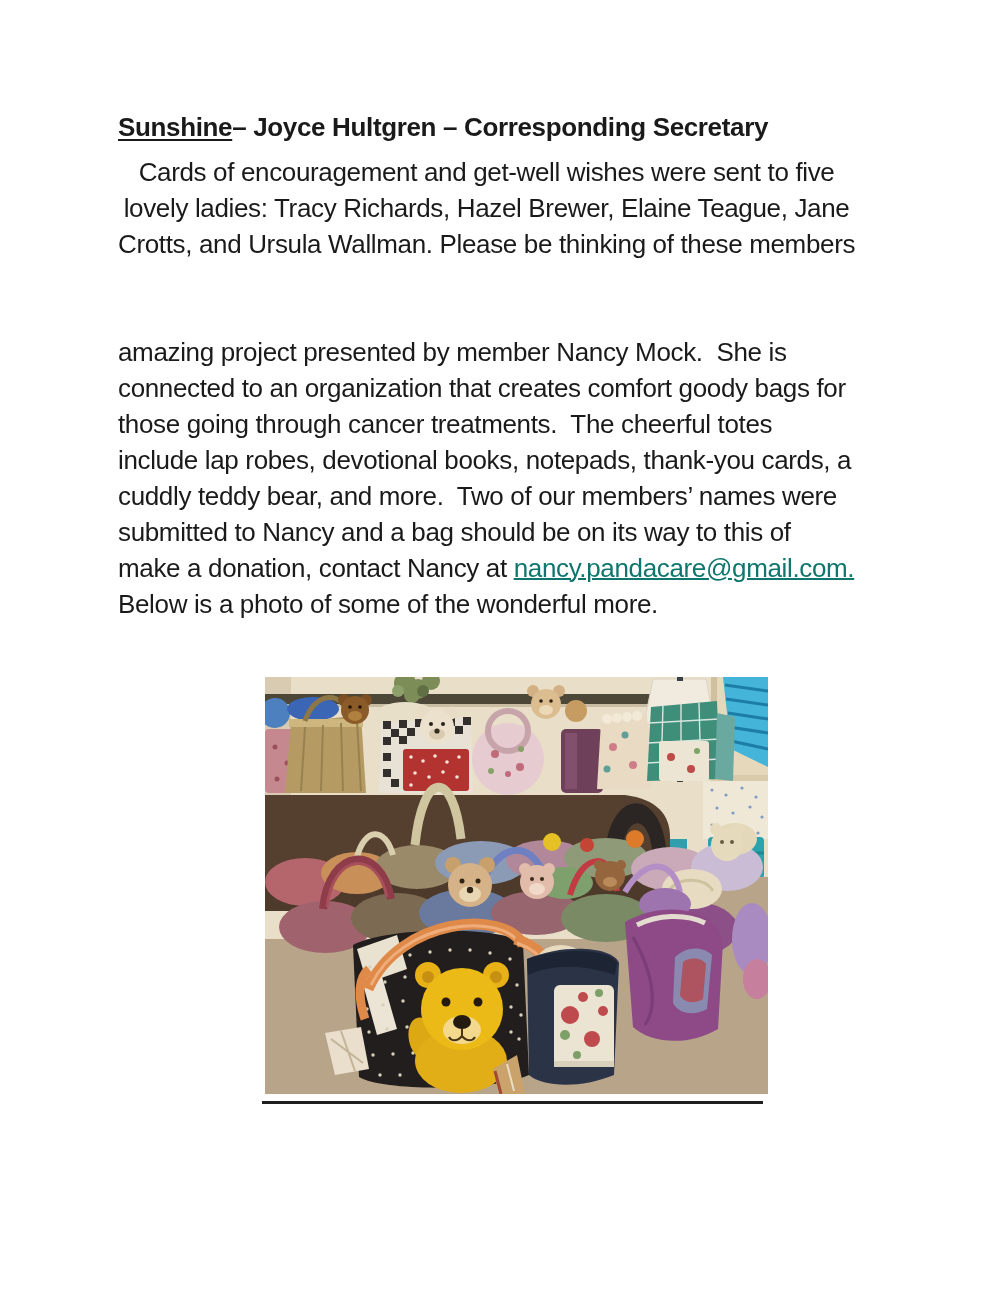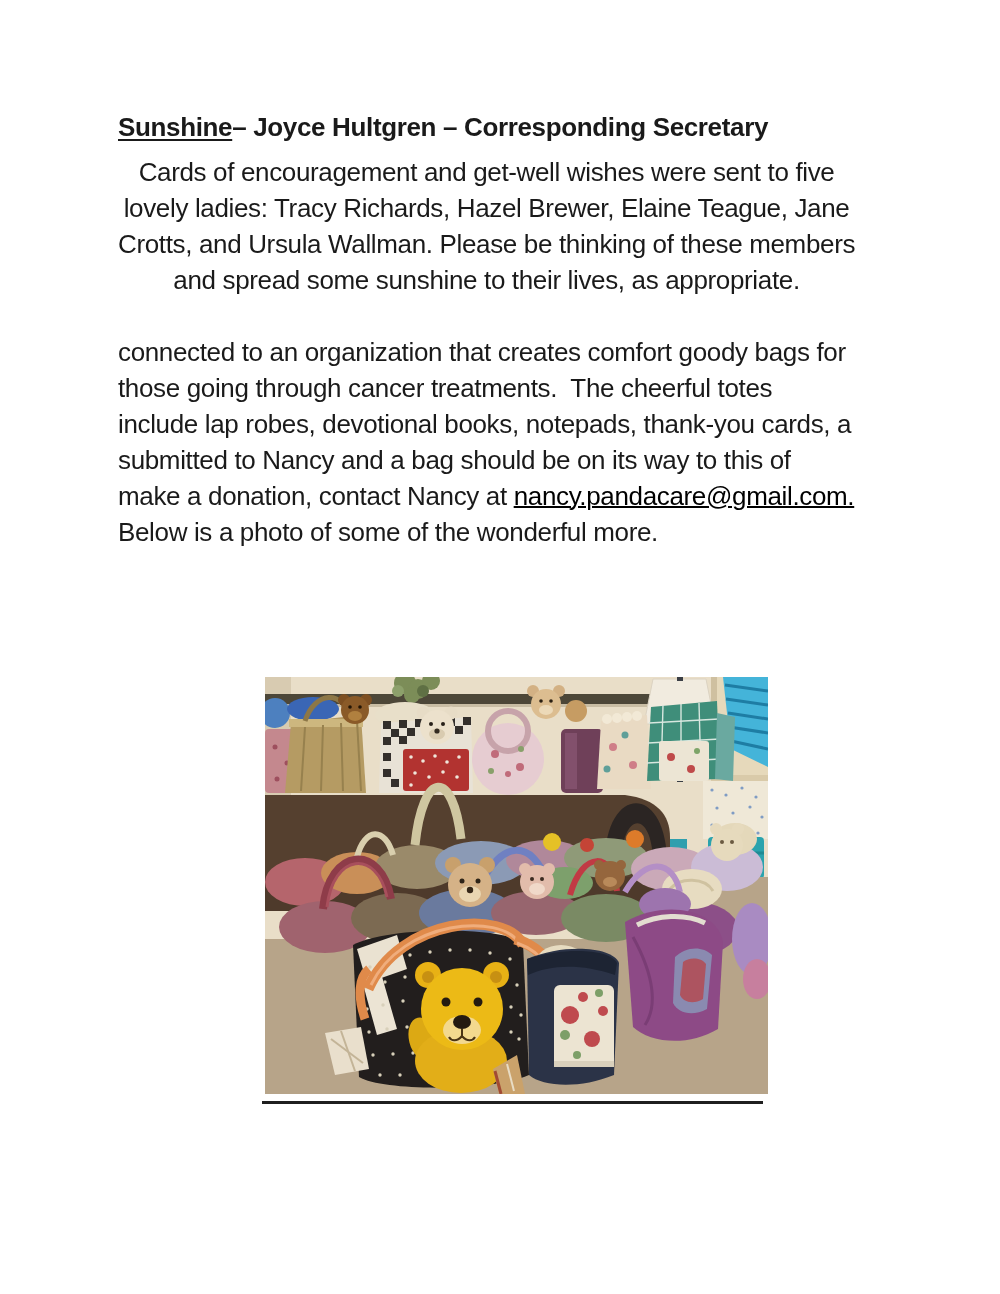--- a/index.html
+++ b/index.html
@@ -14,43 +14,44 @@
   .heading{
     position:absolute;left:118px;top:92px;
     font-size:26px;font-weight:bold;line-height:36px;
     letter-spacing:-0.35px;white-space:pre;
   }
   .heading .u{text-decoration:underline;text-decoration-thickness:2px;text-underline-offset:3px;}
   .para{position:absolute;left:118px;font-size:26px;line-height:36px;letter-spacing:-0.35px;}
   .para .line{display:block;white-space:pre;}
   #para1{top:128px;text-align:center;}
   #para2{top:308px;}
-  a.email{color:#000000;text-decoration:underline;text-decoration-thickness:1.5px;cursor:pointer;}
+  a.email{color:#0f766e;text-decoration:underline;text-decoration-thickness:1.5px;cursor:pointer;}
   .photo-wrap{position:absolute;left:265px;top:677px;width:503px;height:417px;}
   .photo-wrap svg{display:block;}
   .rule{position:absolute;left:262px;top:1101px;width:501px;height:3px;background:#1f1f1f;}
 </style>
 </head>
 <body>
 
 <div class="page">
 
   <h1 class="heading"><span class="u">Sunshine</span><span>– Joyce Hultgren – Corresponding Secretary</span></h1>
 
   <p class="para" id="para1">
     <span class="line">Cards of encouragement and get-well wishes were sent to five</span>
     <span class="line">lovely ladies: Tracy Richards, Hazel Brewer, Elaine Teague, Jane</span>
     <span class="line">Crotts, and Ursula Wallman. Please be thinking of these members</span>
-    <span class="line">and spread some sunshine to their lives, as appropriate.</span>
   </p>
 
   <p class="para" id="para2">
+    <span class="line">amazing project presented by member Nancy Mock.  She is</span>
     <span class="line">connected to an organization that creates comfort goody bags for</span>
     <span class="line">those going through cancer treatments.  The cheerful totes</span>
     <span class="line">include lap robes, devotional books, notepads, thank-you cards, a</span>
+    <span class="line">cuddly teddy bear, and more.  Two of our members’ names were</span>
     <span class="line">submitted to Nancy and a bag should be on its way to this of</span>
     <span class="line"><span>make a donation, contact Nancy at </span><a class="email">nancy.pandacare@gmail.com.</a></span>
     <span class="line">Below is a photo of some of the wonderful more.</span>
   </p>
 
   <div class="photo-wrap" role="img" aria-label="Living room couch covered with handmade comfort goody tote bags and teddy bears; a yellow teddy bear peeks out of a black polka-dot bag with orange handles in front">
     <svg width="503" height="417" viewBox="0 0 503 417" xmlns="http://www.w3.org/2000/svg">
 
       <rect x="0" y="0" width="503" height="417" fill="#b7a489"></rect>
 

